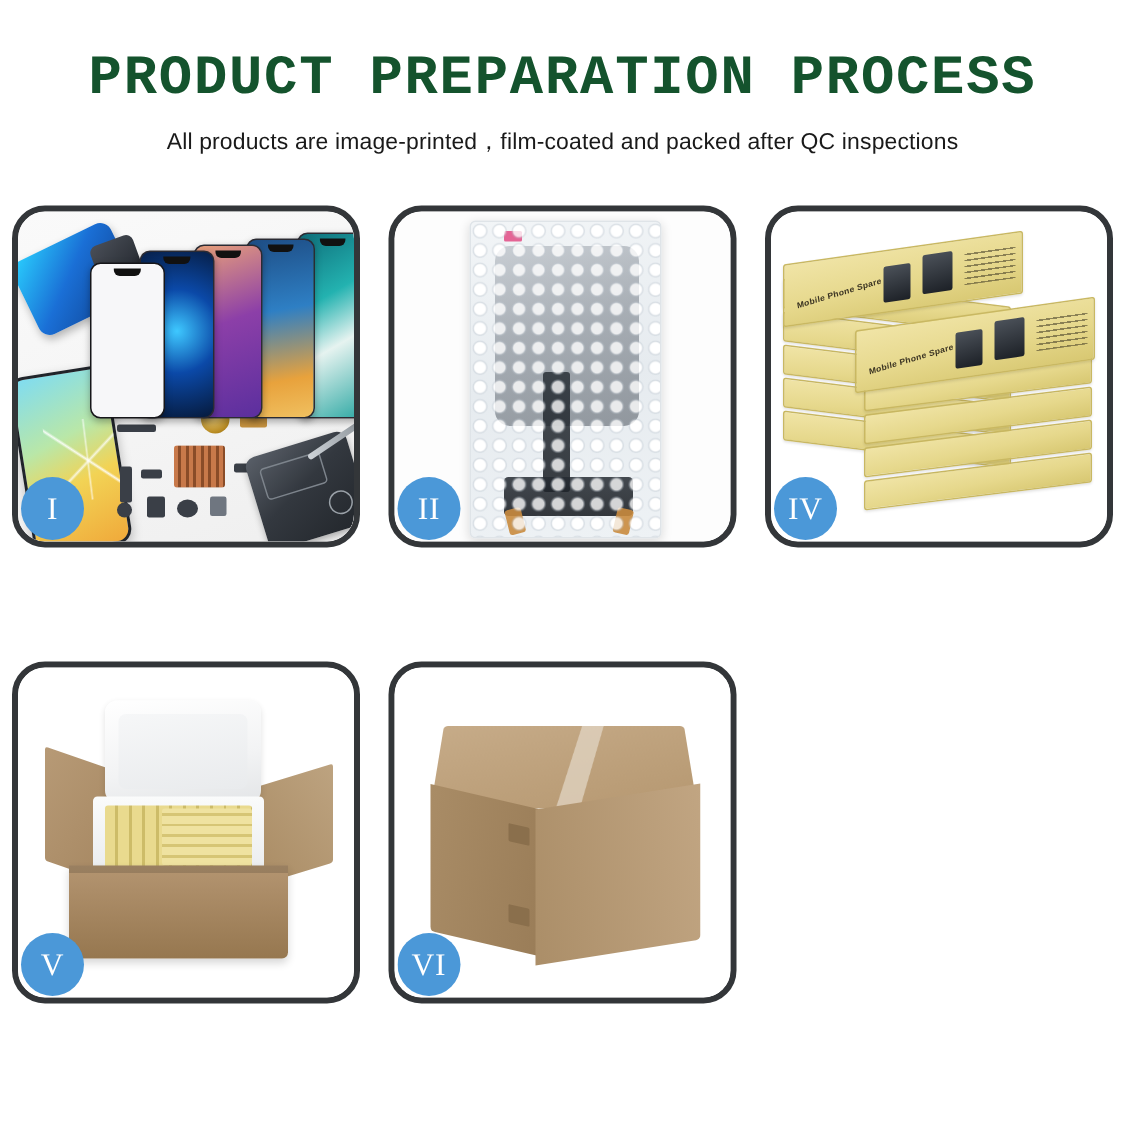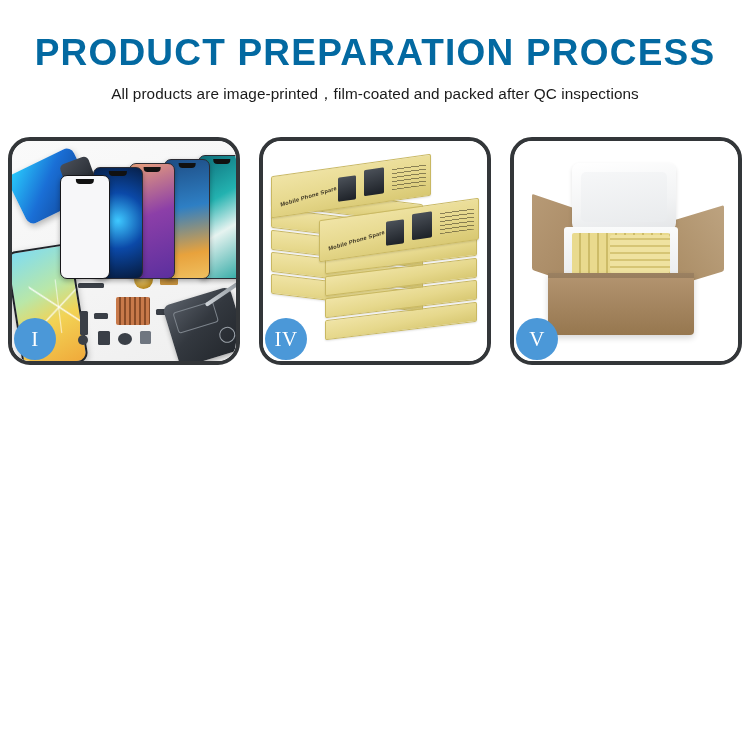--- a/index.html
+++ b/index.html
@@ -12,25 +12,25 @@
     overflow: hidden;
     position: relative;
   }
 
   .page { width: 750px; height: 750px; position: relative; }
 
   
   .header { padding-top: 34px; text-align: center; }
 
   .title {
-    font-family: Liberation Sans, sans-serif;
+    font-family: Liberation Mono, monospace;
     font-size: 37px;
     font-weight: 700;
     letter-spacing: 1.2px;
-    color: #0369a1;
+    color: #14532d;
     line-height: 1.05;
     white-space: nowrap;
   }
 
   .subtitle {
     margin-top: 11px;
     font-family: "Liberation Sans", sans-serif;
     font-size: 15.3px;
     font-weight: 400;
     color: #1a1a1a;
@@ -406,20 +406,34 @@
           <span class="part" style="left:40px;top:64px;width:14px;height:12px;border-radius:50%;"></span>
           <span class="part" style="left:62px;top:62px;width:11px;height:13px;background:#6f7680;"></span>
           <span class="part" style="left:0;top:66px;width:10px;height:10px;border-radius:50%;"></span>
           <span class="chassis"></span>
           <span class="tweezer"></span>
         </div>
       </div>
       <div class="badge">I</div>
     </div>
 
+    <div class="panel">
+      <div class="panel-photo p2">
+        <div class="bubble-bag">
+          <span class="lcd-panel"></span>
+          <span class="pink-tag"></span>
+          <span class="lcd-flex"></span>
+          <span class="lcd-foot"></span>
+          <span class="flex-gold fg1"></span>
+          <span class="flex-gold fg2"></span>
+          <span class="bubble-overlay"></span>
+        </div>
+      </div>
+      <div class="badge">II</div>
+    </div>
 
 
     <div class="panel">
       <div class="panel-photo p4">
         <div class="stack">
 
           <div class="sbox" style="left:2px;  top:118px; width:152px; height:20px; transform:skewY(7deg);"></div>
           <div class="sbox" style="left:2px;  top:96px;  width:152px; height:20px; transform:skewY(7deg);"></div>
           <div class="sbox" style="left:2px;  top:74px;  width:152px; height:20px; transform:skewY(7deg);"></div>
           <div class="sbox" style="left:2px;  top:52px;  width:152px; height:20px; transform:skewY(7deg);"></div>
@@ -454,15 +468,28 @@
         <div class="v-flap-r"></div>
         <div class="v-foam-lid"></div>
         <div class="v-foam-box"></div>
         <div class="v-yellow-fill"></div>
         <div class="v-yellow-fill2"></div>
         <div class="v-carton-front"></div>
       </div>
       <div class="badge">V</div>
     </div>
 
+    <div class="panel">
+      <div class="panel-photo p6">
+        <div class="c6-top">
+          <span class="c6-tape"></span>
+        </div>
+        <div class="c6-left">
+          <span class="c6-notch" style="right:6px; top:14px;"></span>
+          <span class="c6-notch" style="right:6px; bottom:18px;"></span>
+        </div>
+        <div class="c6-right"></div>
+      </div>
+      <div class="badge">VI</div>
+    </div>
 
   </div>
 </div>
 
 </body></html>

